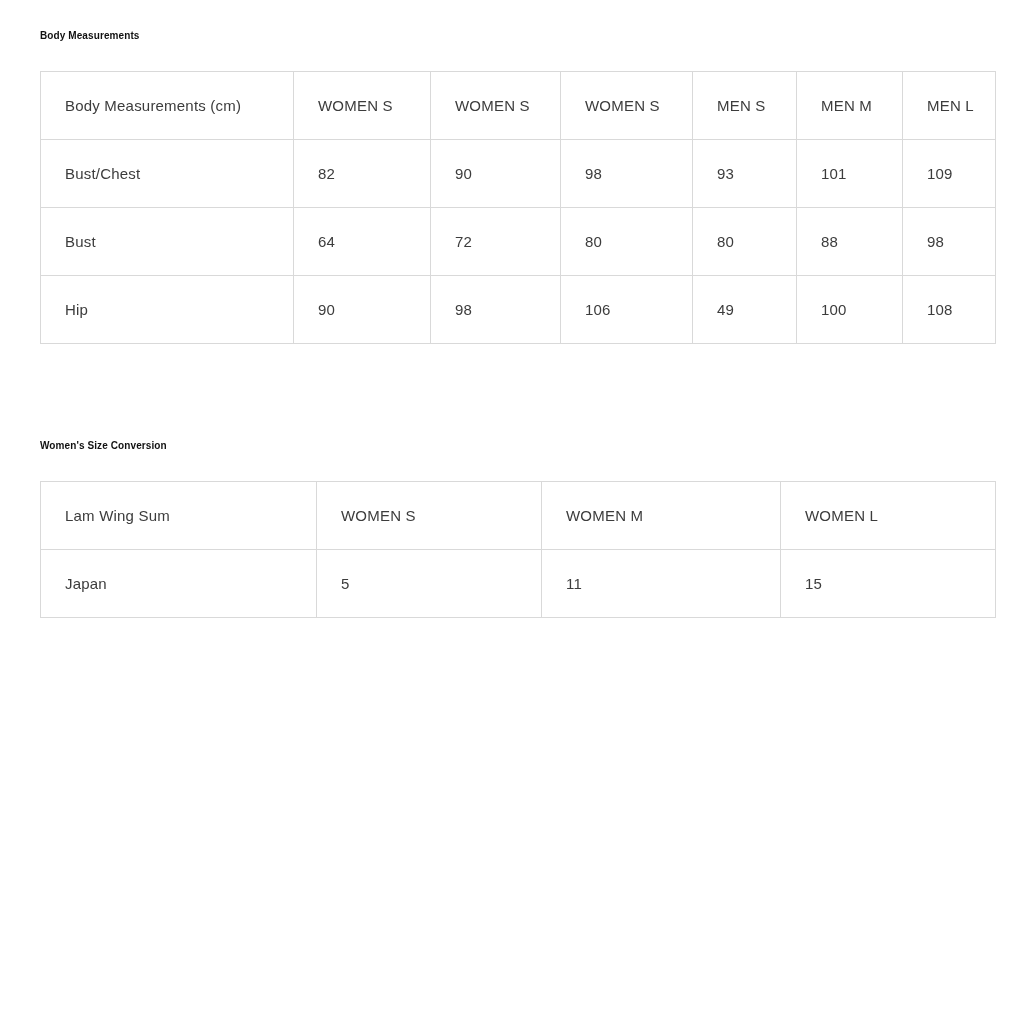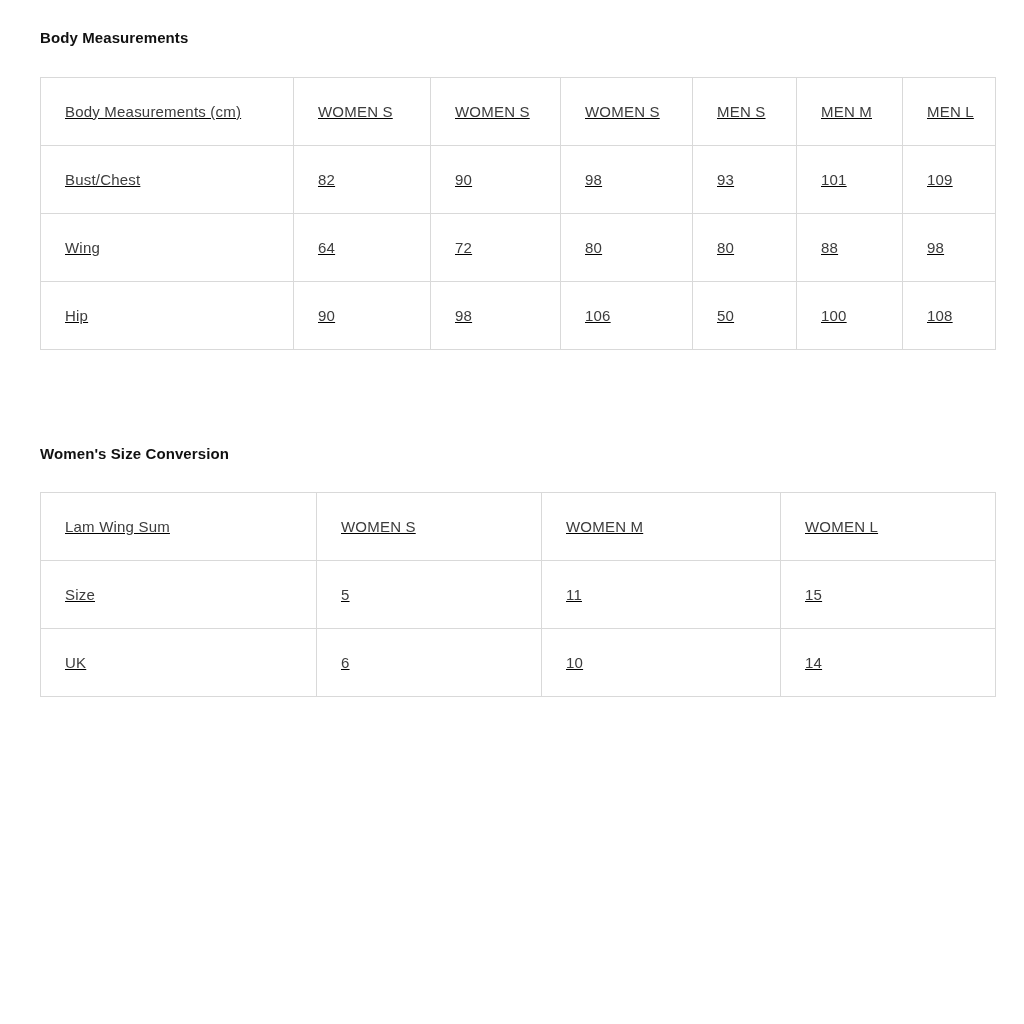--- a/index.html
+++ b/index.html
@@ -10,35 +10,34 @@
     font-family: "Liberation Sans", sans-serif;
   }
   .page {
     width: 1024px;
     height: 1024px;
     background: #ffffff;
     padding: 30px 29px 0 40px;
     overflow: hidden;
   }
   .section-title {
-    font-size: 15px;
+    font-size: 10px;
     font-weight: 700;
     color: #111111;
     letter-spacing: 0.1px;
     margin: 0 0 30px 0;
     line-height: 1.1;
   }
   .section + .section {
     margin-top: 96px;
   }
   table.data-table {
     border-collapse: collapse;
     table-layout: fixed;
     width: 955px;
-    text-decoration: underline;
   }
   table.data-table th,
   table.data-table td {
     border: 1px solid #d9d9d9;
     height: 68px;
     padding: 0 8px 0 24px;
     font-size: 15px;
     font-weight: 400;
     color: #3c3c3c;
     text-align: left;
@@ -80,34 +79,34 @@
           <tr>
             <td>Bust/Chest</td>
             <td>82</td>
             <td>90</td>
             <td>98</td>
             <td>93</td>
             <td>101</td>
             <td>109</td>
           </tr>
           <tr>
-            <td>Wing</td>
+            <td>Bust</td>
             <td>64</td>
             <td>72</td>
             <td>80</td>
             <td>80</td>
             <td>88</td>
             <td>98</td>
           </tr>
           <tr>
             <td>Hip</td>
             <td>90</td>
             <td>98</td>
             <td>106</td>
-            <td>50</td>
+            <td>49</td>
             <td>100</td>
             <td>108</td>
           </tr>
         </tbody>
       </table>
   </div>
 
   <div class="section">
     <h2 class="section-title">Women's Size Conversion</h2>
     <table class="data-table" data-table="sections.1.table">
@@ -120,28 +119,22 @@
         <thead>
           <tr>
             <th>Lam Wing Sum</th>
             <th>WOMEN S</th>
             <th>WOMEN M</th>
             <th>WOMEN L</th>
           </tr>
         </thead>
         <tbody>
           <tr>
-            <td>Size</td>
+            <td>Japan</td>
             <td>5</td>
             <td>11</td>
             <td>15</td>
-          </tr>
-          <tr>
-            <td>UK</td>
-            <td>6</td>
-            <td>10</td>
-            <td>14</td>
           </tr>
         </tbody>
       </table>
   </div>
 
 </div>
 
 </body></html>

